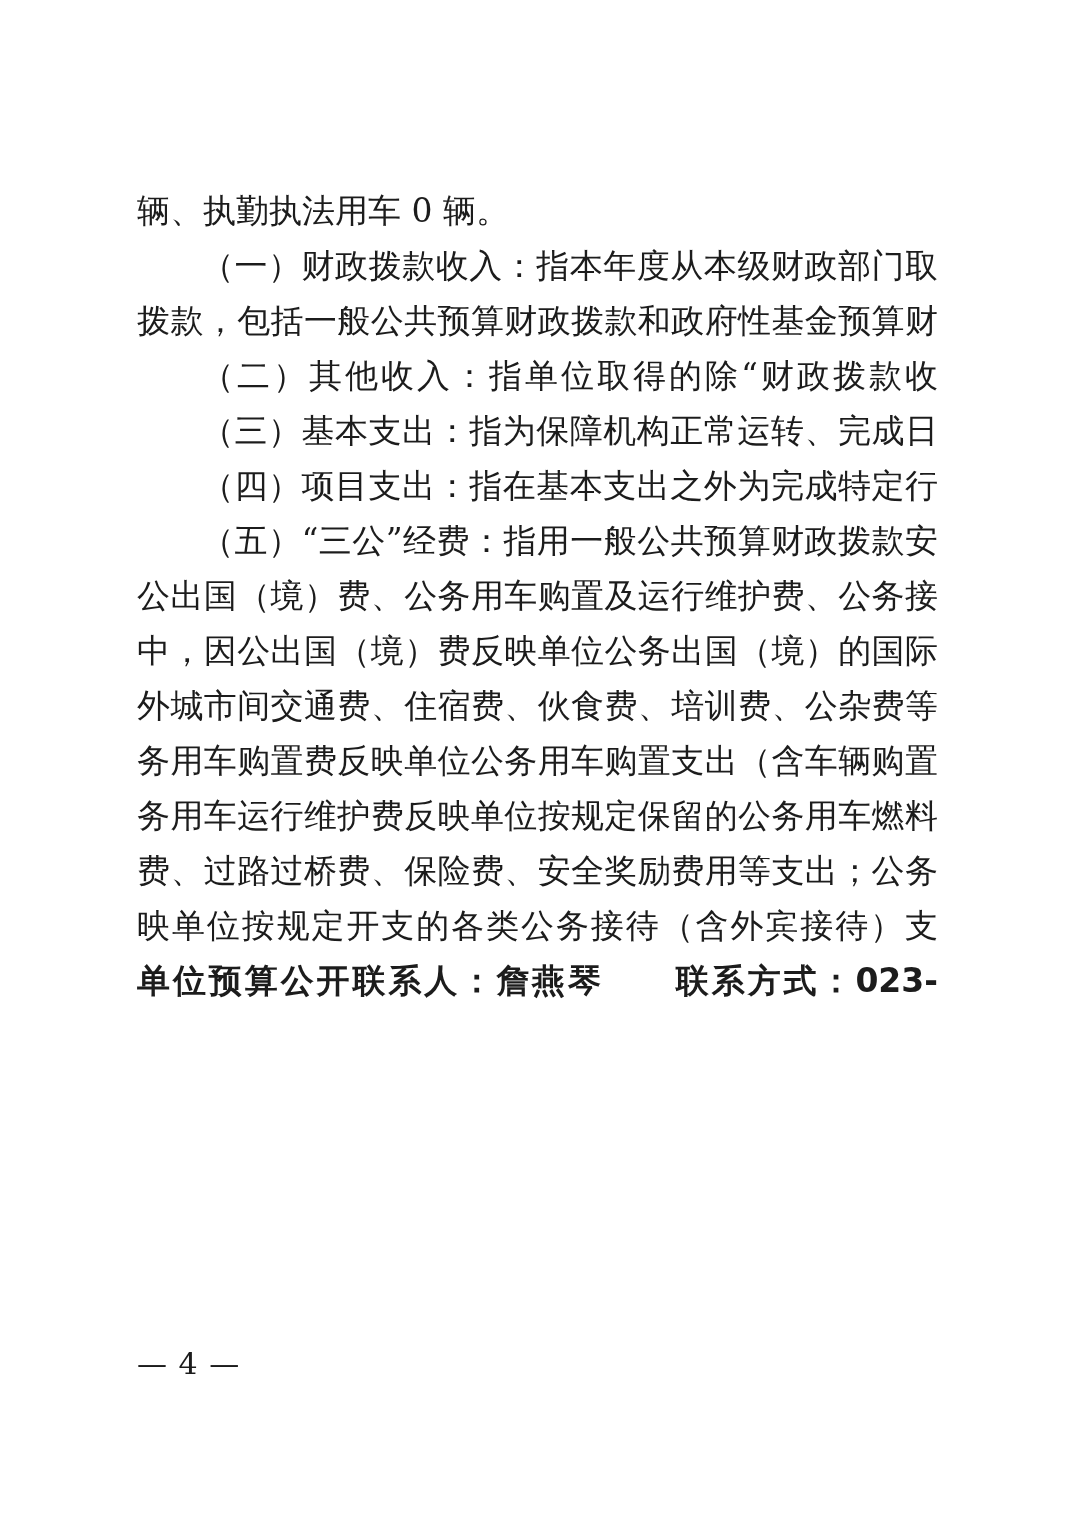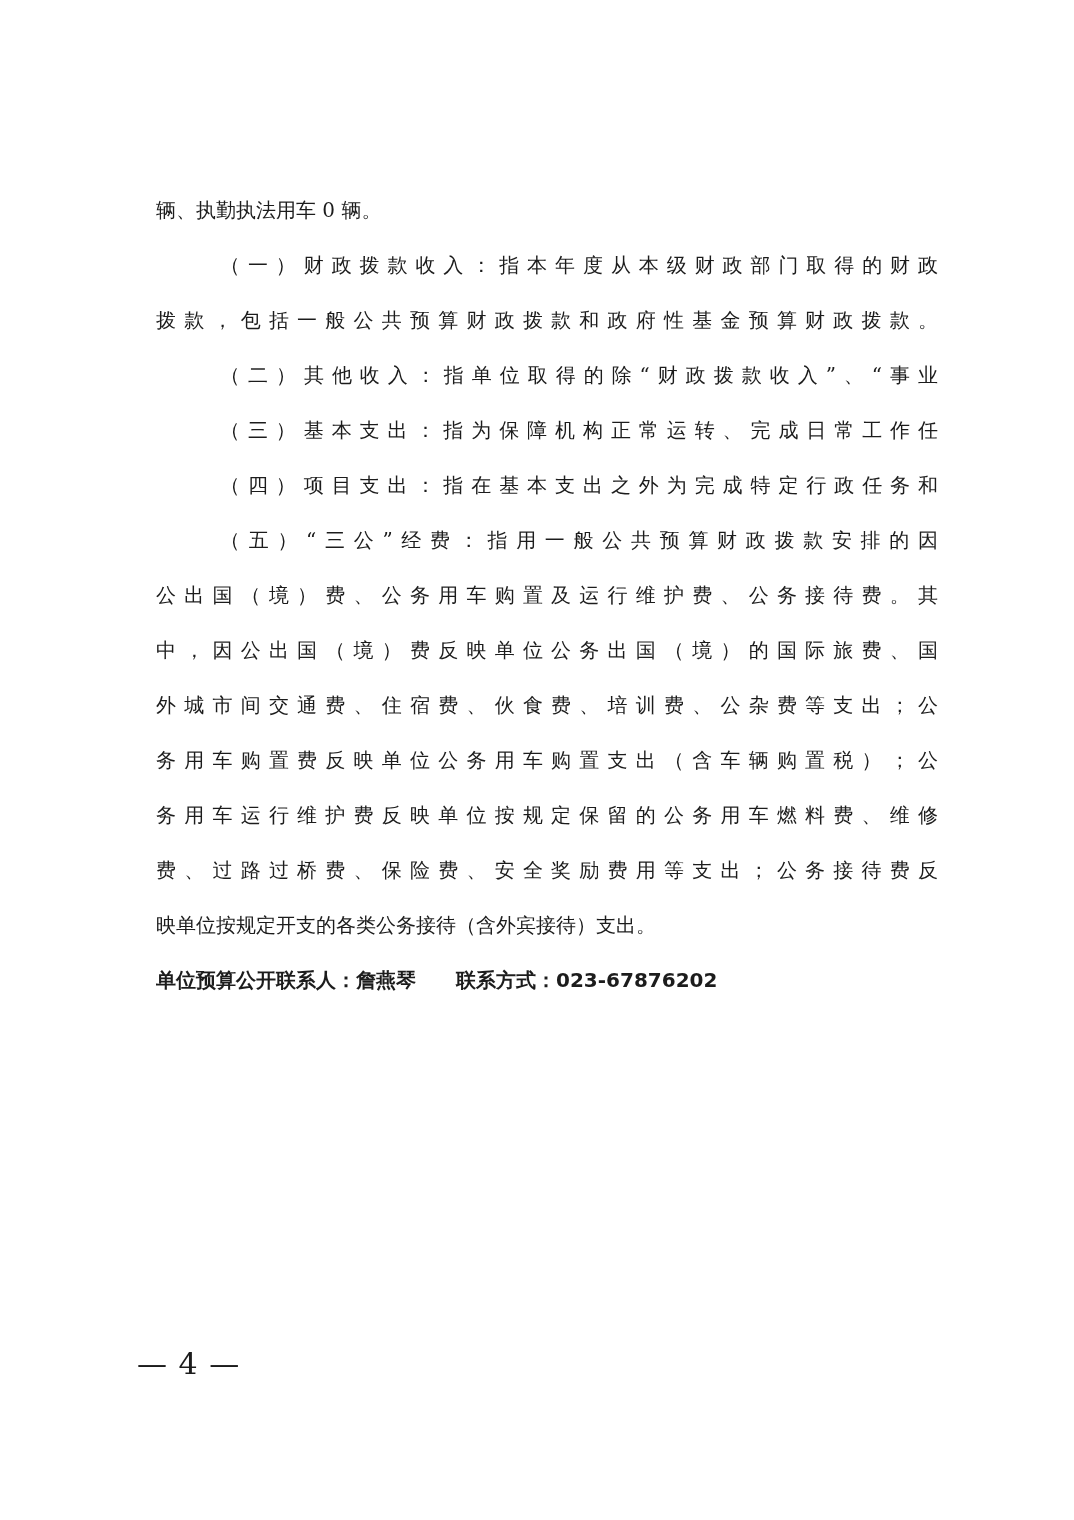--- a/index.html
+++ b/index.html
@@ -16,28 +16,27 @@
     color: #1c1c1c;
     font-family: "DejaVu Serif", "Liberation Serif", serif;
   }
   .content {
     position: absolute;
     left: 137px;
     top: 183px;
     width: 801px;
   }
   .line {
-    font-size: 20px;
+    font-size: 33px;
     line-height: 55px;
     height: 55px;
     overflow: hidden;
     text-align: justify;
     text-align-last: left;
     text-justify: inter-character;
-    margin-left: 19px;
   }
   .line.fill {
     text-align-last: justify;
   }
   .line.indent {
     text-indent: 64px;
   }
   .line.heading,
   .line.bold {
     font-weight: 700;

